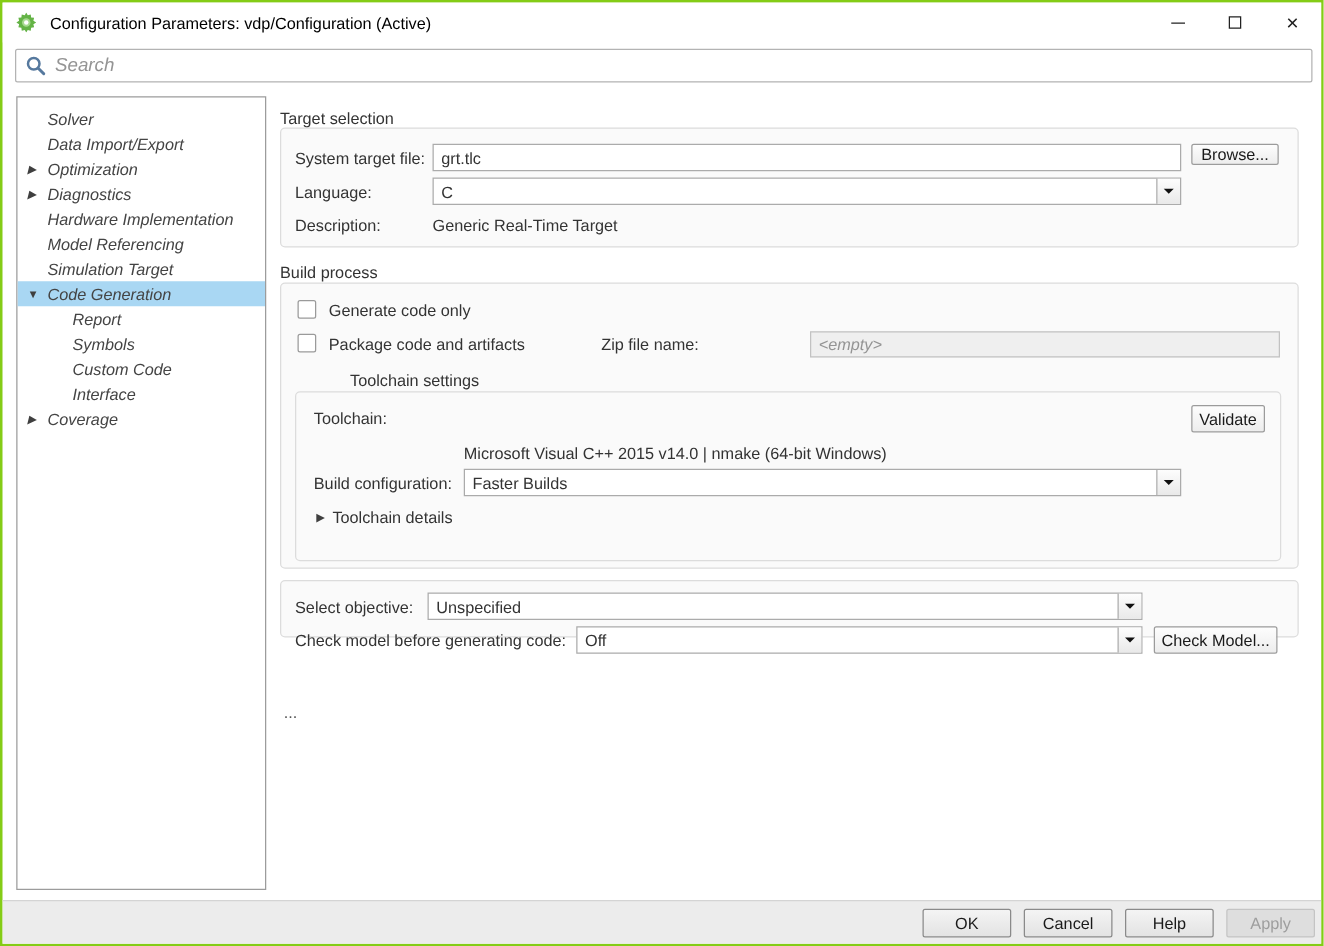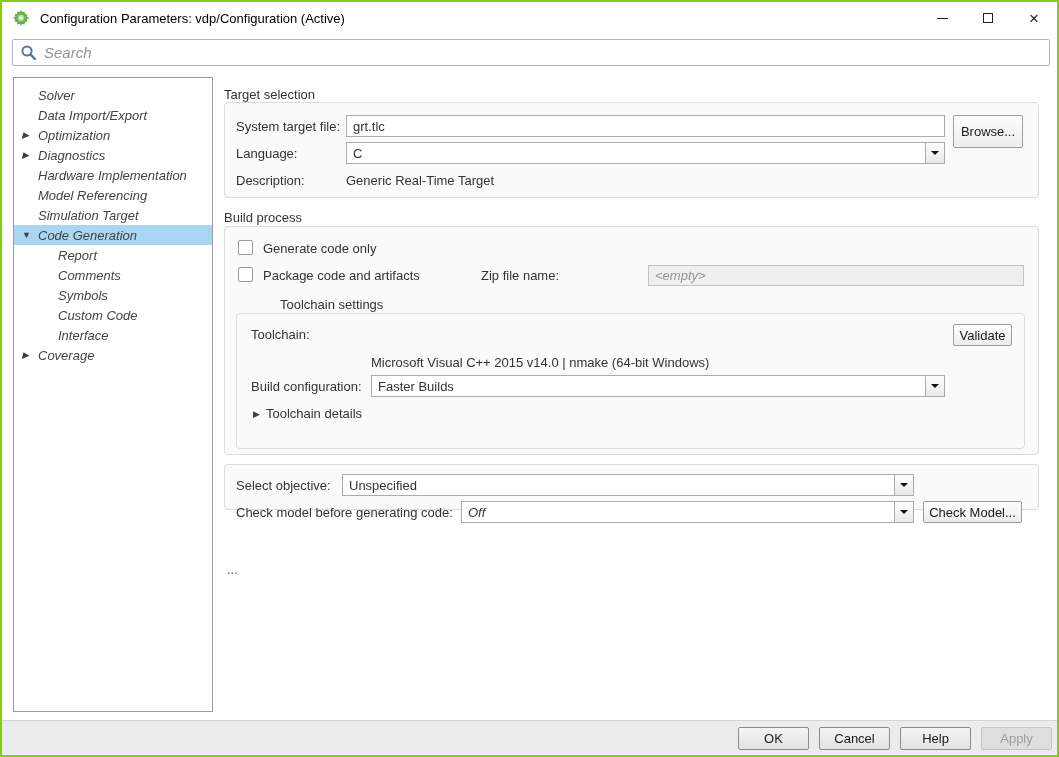--- a/index.html
+++ b/index.html
@@ -122,24 +122,20 @@
       <div class="tree-item level0 selected">
         <span class="arrow">▼</span>
         <span class="lbl">Code Generation</span>
       </div>
       <div class="tree-item level1">
         <span class="arrow"></span>
         <span class="lbl">Report</span>
       </div>
       <div class="tree-item level1">
         <span class="arrow"></span>
-        <span class="lbl">Comments</span>
-      </div>
-      <div class="tree-item level1">
-        <span class="arrow"></span>
         <span class="lbl">Symbols</span>
       </div>
       <div class="tree-item level1">
         <span class="arrow"></span>
         <span class="lbl">Custom Code</span>
       </div>
       <div class="tree-item level1">
         <span class="arrow"></span>
         <span class="lbl">Interface</span>
       </div>
@@ -148,21 +144,21 @@
         <span class="lbl">Coverage</span>
       </div>
     </div>
 
   <div class="main">
 
     <div class="section-header" style="top:10px;">Target selection</div>
     <div class="groupbox" style="top:25px; height:96px;">
       <span class="row-label" style="left:11px; top:16px;">System target file:</span>
       <input class="text-input" style="left: 121px; top: 12px; width: 599px; height: 22px;" type="text" value="grt.tlc">
-      <div class="btn" style="left:728px; top:12px; width:70px; height:33px;">Browse...</div>
+      <div class="btn" style="left:728px; top:12px; width:70px; height:17px;">Browse...</div>
       <span class="row-label" style="left:11px; top:43px;">Language:</span>
       <div class="combo" style="left:121px; top:39px; width:599px;">
         <span class="val">C</span>
         <span class="drop">
             <span class="tri-down"></span>
           </span>
       </div>
       <span class="row-label" style="left:11px; top:70px;">Description:</span>
       <span class="row-label" style="left:121px; top:70px;">Generic Real-Time Target</span>
     </div>
@@ -200,21 +196,21 @@
     <div class="section-header" style="top:391px;">Code generation objectives</div>
     <div class="groupbox" style="top:387px; height:46px;">
       <span class="row-label" style="left:11px; top:13px;">Select objective:</span>
       <div class="combo" style="left:117px; top:9px; width:572px;">
         <span class="val">Unspecified</span>
         <span class="drop">
             <span class="tri-down"></span>
           </span>
       </div>
       <span class="row-label" style="left:11px; top:40px;">Check model before generating code:</span>
-      <div class="combo" style="left:236px; top:36px; width:453px;font-style:italic;">
+      <div class="combo" style="left:236px; top:36px; width:453px;">
         <span class="val">Off</span>
         <span class="drop">
             <span class="tri-down"></span>
           </span>
       </div>
       <div class="btn" style="left:698px; top:36px; width:99px; height:22px;">Check Model...</div>
     </div>
 
     <span class="ellipsis" style="left:3px; top:485px;">...</span>
   </div>

